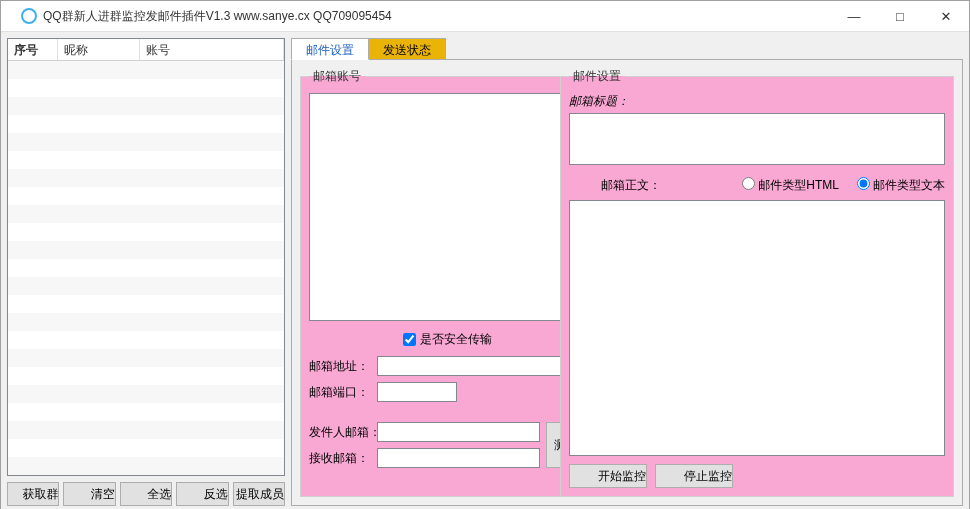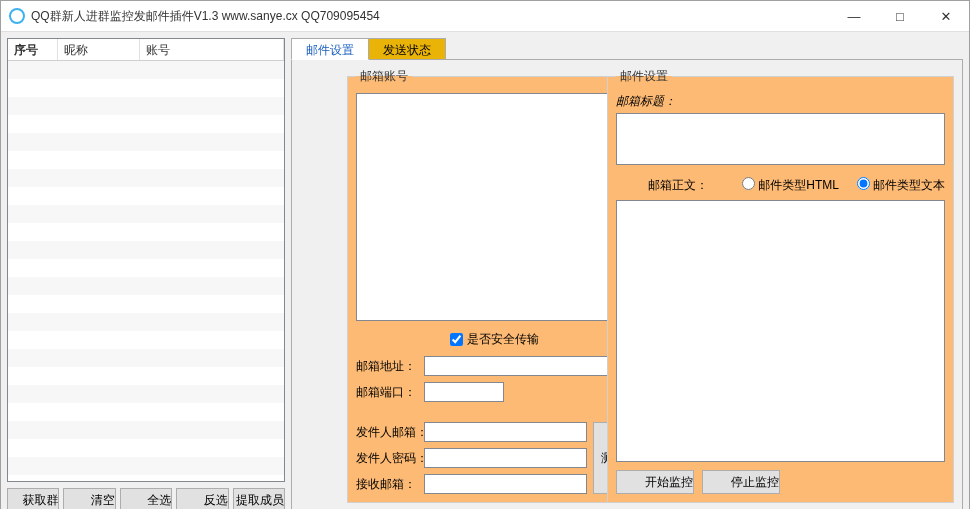--- a/index.html
+++ b/index.html
@@ -17,21 +17,21 @@
       background: #fff;
       border: 1px solid #a0a0a0;
       display: flex;
       flex-direction: column;
     }
     .titlebar {
       height: 42px;
       background: #fff;
       display: flex;
       align-items: center;
-      padding-left: 8px;
+      padding-left: 20px;
       border-bottom: 1px solid #e0e0e0;
     }
     .titlebar .icon {
       width: 16px; height: 16px;
       border: 2px solid #3eb1f0;
       border-radius: 50%;
       margin-right: 6px;
     }
     .titlebar .title { color: #333; }
     .titlebar .spacer { flex: 1; }
@@ -134,22 +134,21 @@
       background: #f0f0f0;
       margin-top: -1px;
       display: flex;
       padding: 8px;
       gap: 10px;
     }
 
     fieldset {
       border: 1px solid #d0d0d0;
       padding: 8px;
-      background: #fdba74;
-      margin-left: 47px;
+      background: #f9a8d4;
     }
     legend {
       padding: 0 4px;
       color: #333;
     }
 
     .left-col {
       width: 250px;
       display: flex;
       flex-direction: column;
@@ -351,24 +350,20 @@
               <input type="text" style="width: 80px; flex: 0 0 80px;" value="">
             </div>
 
             <div style="height:14px"></div>
 
             <div class="sender-block">
               <div class="sender-fields">
                 <div class="form-row">
                   <label>发件人邮箱：</label>
                   <input type="text" value="" style="">
-                </div>
-                <div class="form-row">
-                  <label>发件人密码：</label>
-                  <input type="password" value="" style="">
                 </div>
                 <div class="form-row" style="margin-bottom:0">
                   <label>接收邮箱：</label>
                   <input type="text" value="" style="">
                 </div>
               </div>
               <button class="test-btn">测试</button>
             </div>
           </fieldset>
         </div>

